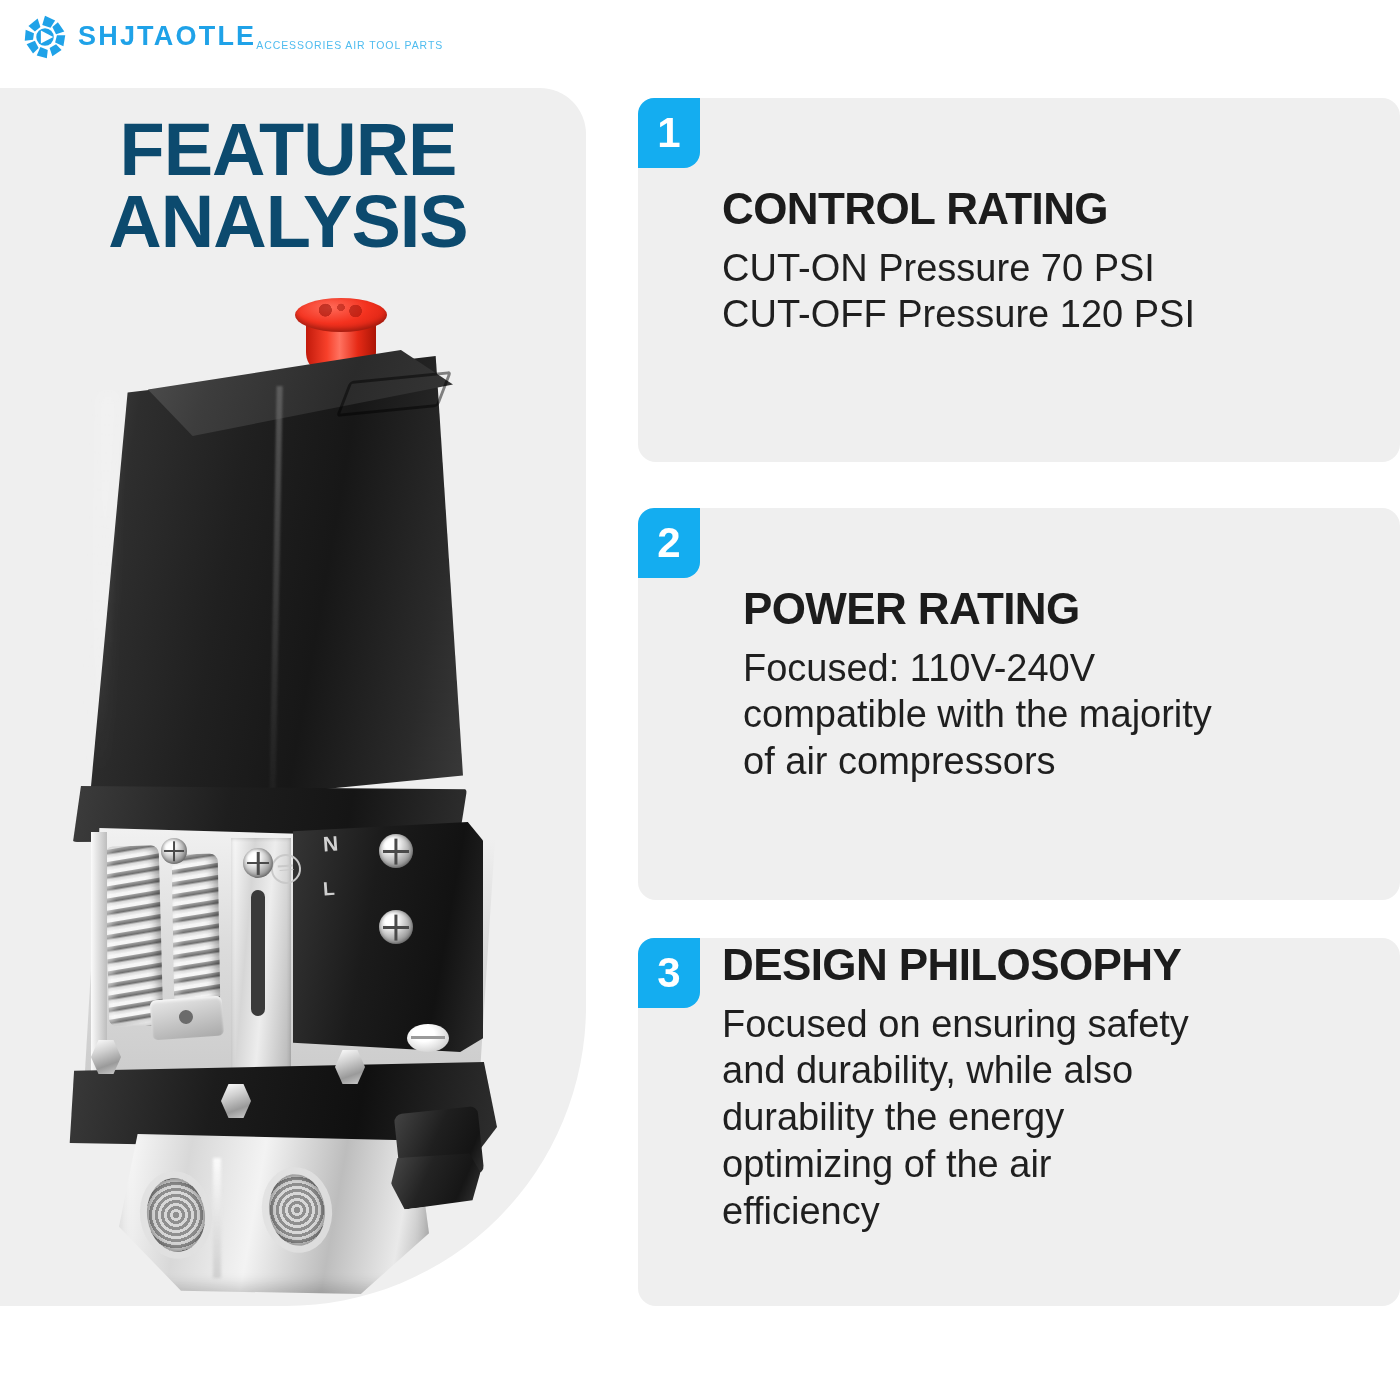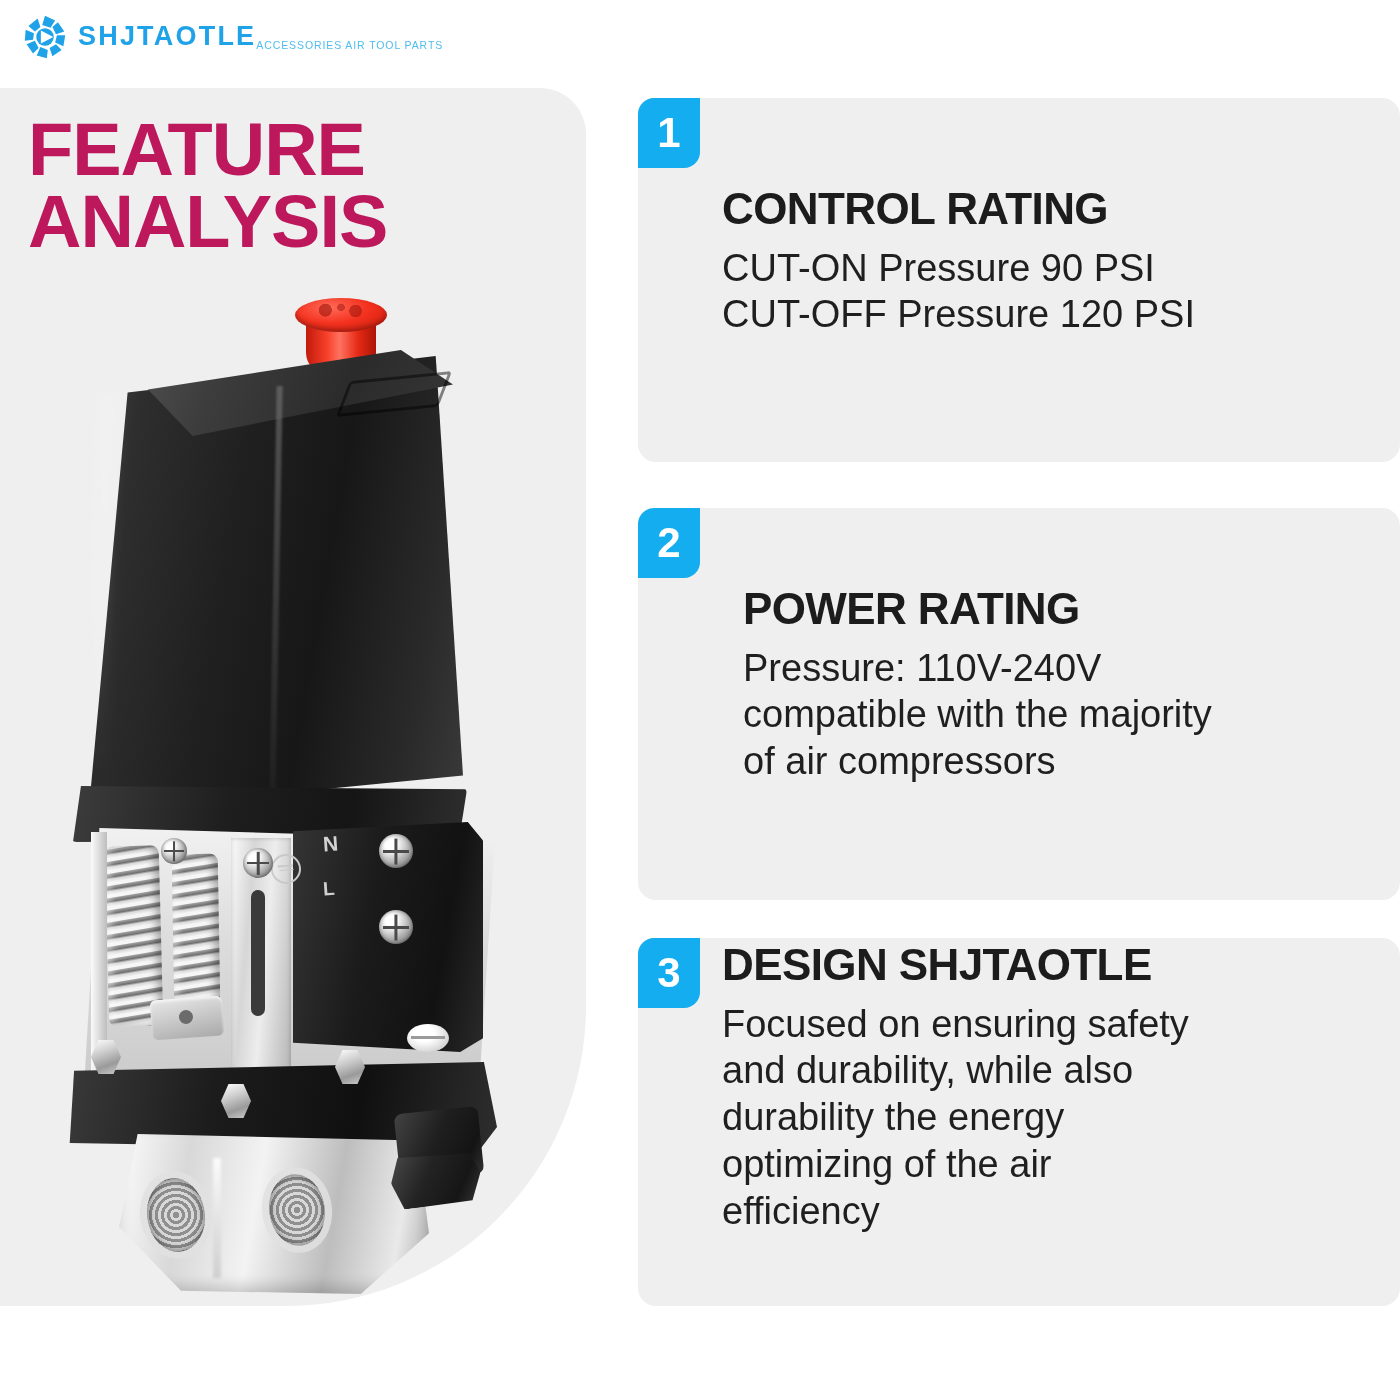--- a/index.html
+++ b/index.html
@@ -57,21 +57,22 @@
   }
   #hero-title {
     position: absolute;
     left: 28px;
     top: 26px;
     width: 520px;
     font-size: 74px;
     font-weight: 700;
     line-height: 0.97;
     letter-spacing: -1px;
-    color: #be185d;
+    color: #0c4a6e;
+    text-align: center;
   }
 
   
   #product-photo {
     position: absolute;
     left: 55px;
     top: 210px;
     width: 470px;
     height: 990px;
   }
@@ -415,42 +416,42 @@
     <div class="pp" id="cable-gland-body"></div>
     <div class="pp" id="cable-gland-nut"></div>
   </div>
 </div>
 
 <div class="feature-card" id="card-1">
   <div class="badge">1</div>
   <div class="card-body">
     <h2 class="card-title">CONTROL RATING</h2>
     <p class="card-text">
-      <span class="line">CUT-ON Pressure 90 PSI</span>
+      <span class="line">CUT-ON Pressure 70 PSI</span>
       <span class="line">CUT-OFF Pressure 120 PSI</span>
     </p>
   </div>
 </div>
 
 <div class="feature-card" id="card-2">
   <div class="badge">2</div>
   <div class="card-body">
     <h2 class="card-title">POWER RATING</h2>
     <p class="card-text">
-      <span class="line">Pressure: 110V-240V</span>
+      <span class="line">Focused: 110V-240V</span>
       <span class="line">compatible with the majority</span>
       <span class="line">of air compressors</span>
     </p>
   </div>
 </div>
 
 <div class="feature-card" id="card-3">
   <div class="badge">3</div>
   <div class="card-body">
-    <h2 class="card-title">DESIGN SHJTAOTLE</h2>
+    <h2 class="card-title">DESIGN PHILOSOPHY</h2>
     <p class="card-text">
       <span class="line">Focused on ensuring safety</span>
       <span class="line">and durability, while also</span>
       <span class="line">durability the energy</span>
       <span class="line">optimizing of the air</span>
       <span class="line">efficiency</span>
     </p>
   </div>
 </div>
 

